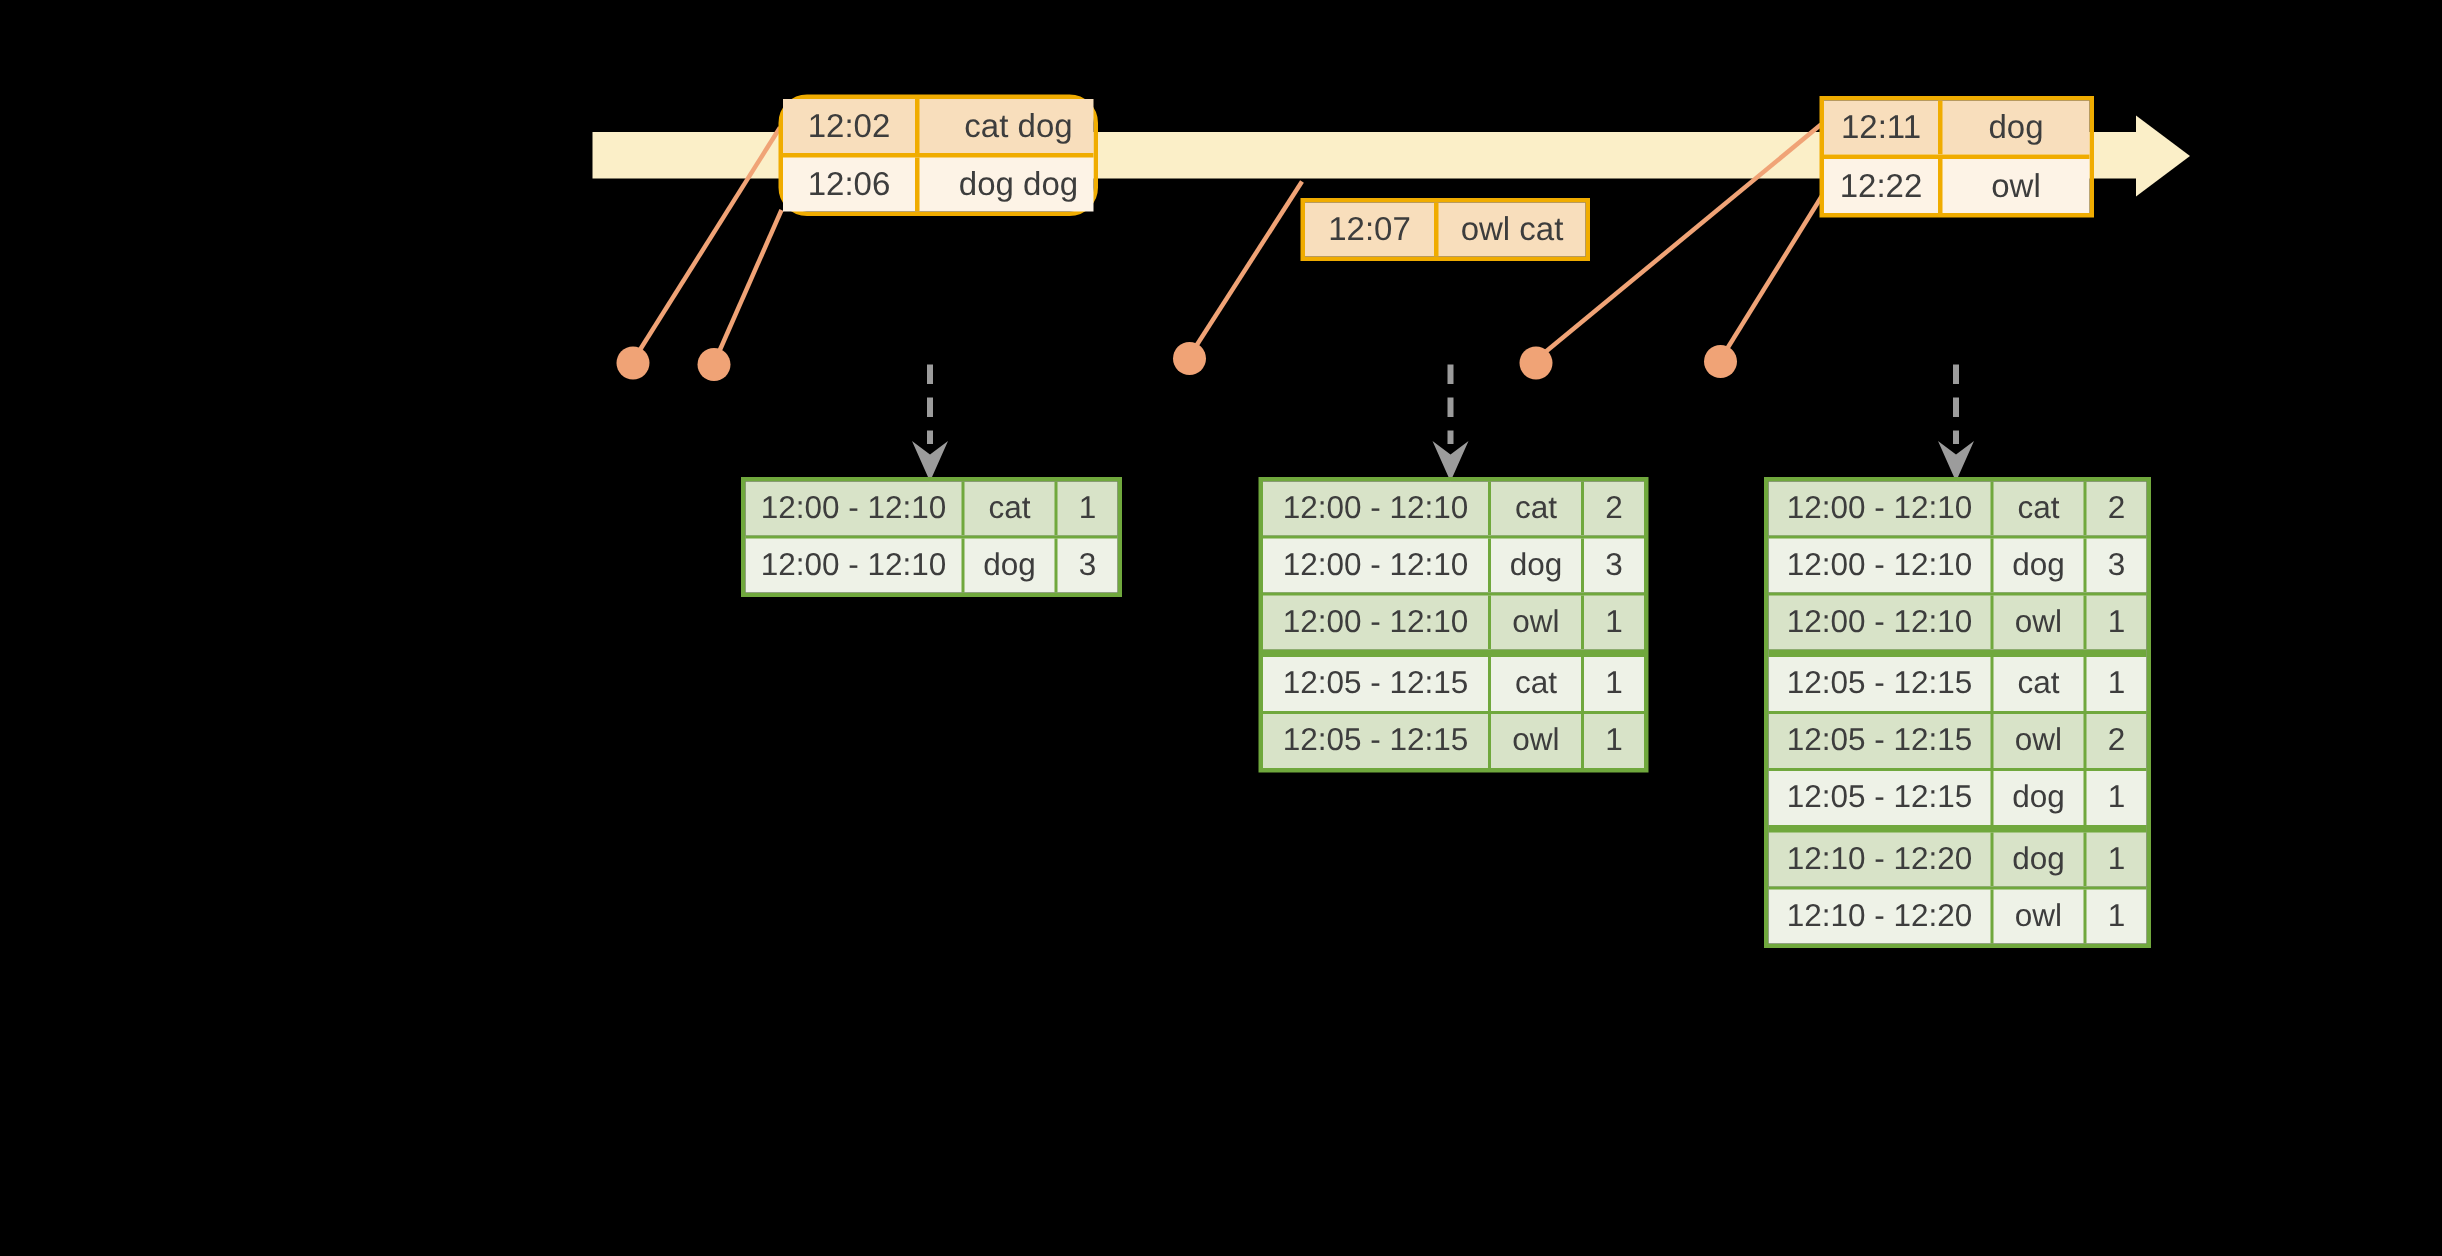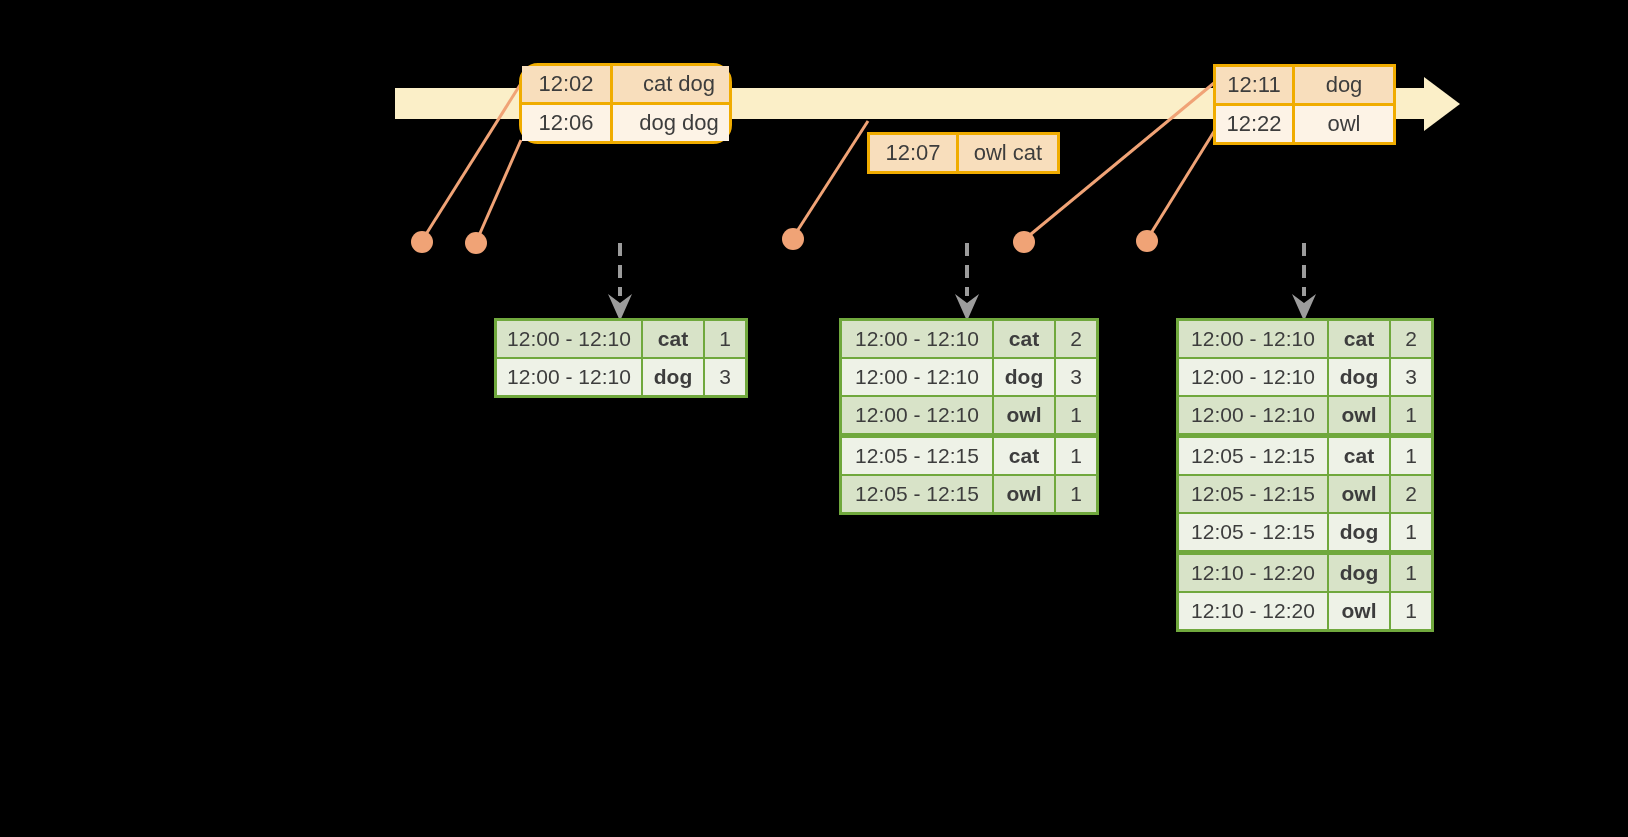--- a/index.html
+++ b/index.html
@@ -46,21 +46,21 @@
   .rtable{border:3px solid var(--result-border);font-size:21px;}
   .rtable .trow{height:36px;}
   .rtable .trow + .trow{border-top:2px solid var(--result-border);}
   .rtable .trow.group-start{border-top:5px solid var(--result-border);}
   .rtable .tcell{border-right:2px solid var(--result-border);}
   .rtable .tcell:last-child{border-right:none;}
   .rtable .trow:nth-child(odd){background:var(--result-row-odd);}
   .rtable .trow:nth-child(even){background:var(--result-row-even);}
 
   .ra .c0{width:144px;} .rb .c0{width:150px;} .rc .c0{width:148px;}
-  .rtable .c1{width:60px;font-weight:bold;}
+  .rtable .c1{width:60px;}
   .rtable .c2{width:40px;}
   .ra{left:494px;top:318px;}
   .rb{left:839px;top:318px;}
   .rc{left:1176px;top:318px;}
 </style>
 </head>
 <body>
 
 <div id="stage">
 

